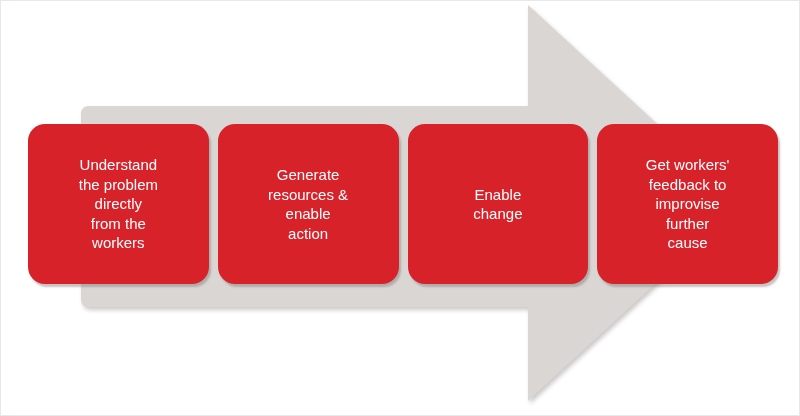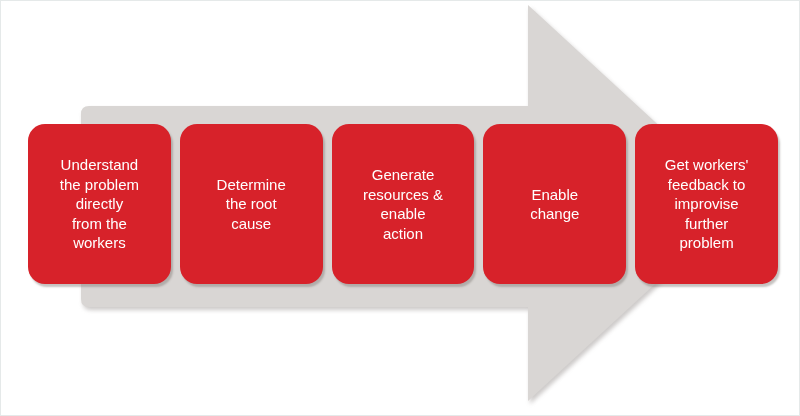--- a/index.html
+++ b/index.html
@@ -67,36 +67,31 @@
 
   <div class="steps-row">
     <div class="step">
       <span class="step-label">Understand
 the problem
 directly
 from the
 workers</span>
     </div>
     <div class="step">
-      <span class="step-label">Determine
-the root
-cause</span>
-    </div>
-    <div class="step">
       <span class="step-label">Generate
 resources &amp;
 enable
 action</span>
     </div>
     <div class="step">
       <span class="step-label">Enable
 change</span>
     </div>
     <div class="step">
       <span class="step-label">Get workers'
 feedback to
 improvise
 further
-problem</span>
+cause</span>
     </div>
   </div>
 
 </div>
 
 </body></html>

